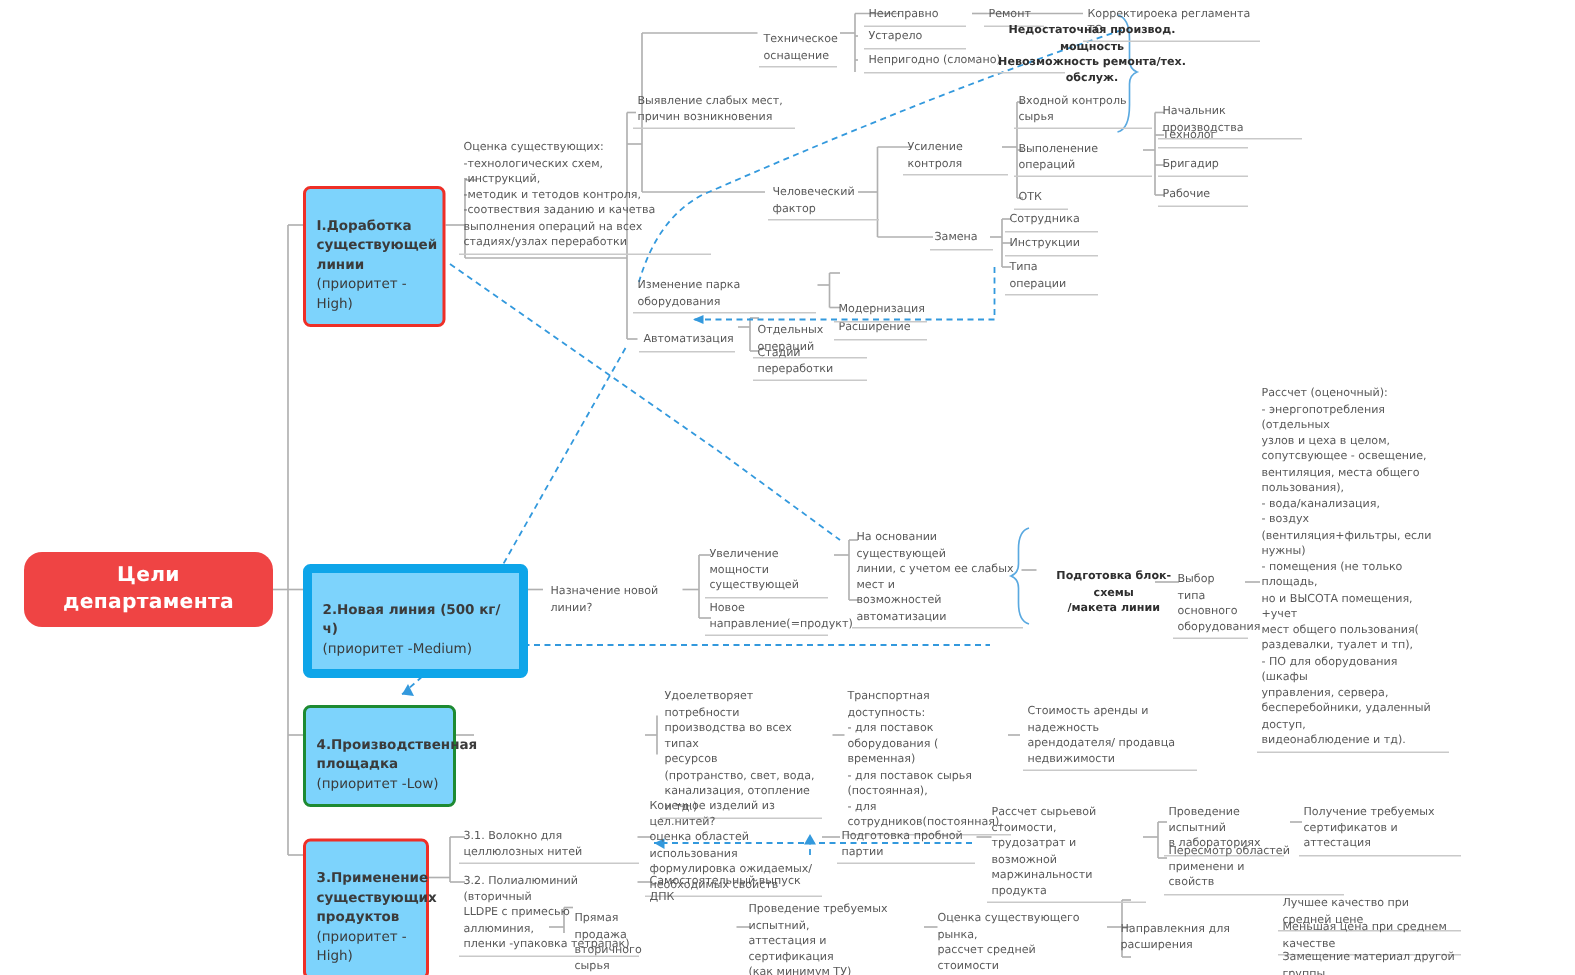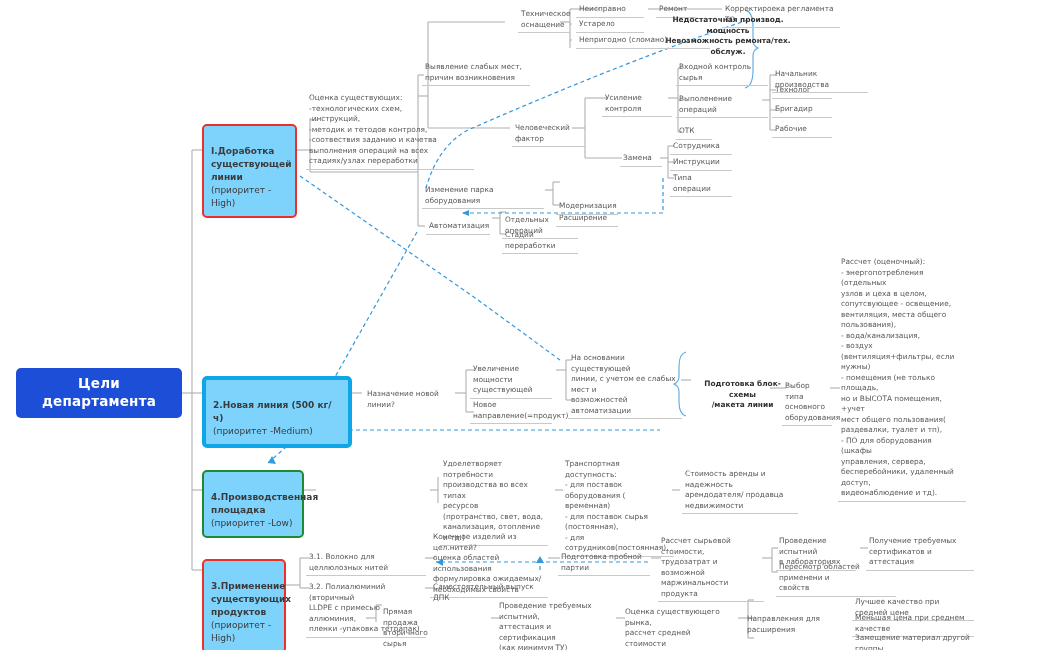--- a/index.html
+++ b/index.html
@@ -4,33 +4,33 @@
 <style>
   * { box-sizing: border-box; margin:0; padding:0; }
   html,body { width:1050px; height:650px; background:#ffffff; overflow:hidden; }
   body { font-family:"DejaVu Sans","Liberation Sans",sans-serif; color:#4a4a4a; }
 
   #canvas { position:relative; width:1050px; height:650px; }
 
   svg.wires { position:absolute; left:0; top:0; width:1050px; height:650px; pointer-events:none; }
 
   .rootbox {
-    position:absolute; background:#1d4ed8; color:#ffffff; border-radius:5px;
+    position:absolute; background:#ef4444; color:#ffffff; border-radius:12px;
     font-weight:bold; font-size:13.5px; line-height:1.3; text-align:center;
     display:flex; align-items:center; justify-content:center; white-space:pre-line;
     letter-spacing:.2px;
   }
   .mainbox {
     position:absolute; background:#7dd3fc; border-radius:5px;
     font-size:9px; line-height:1.45; padding:6px 7px; white-space:pre-line;
     color:#3b3b3b; font-weight:bold;
   }
   .mainbox .light { font-weight:normal; }
   .b-red    { border:2px solid #ee2f27; }
-  .b-orange { border:4px solid #0ea5e9; }
+  .b-orange { border:6px solid #0ea5e9; }
   .b-green  { border:2px solid #1e8a32; }
 
   .cell {
     position:absolute; font-size:7.4px; line-height:1.42; color:#595959;
     border-bottom:1px solid #c9c9c9; padding:1px 2px 2px 3px; white-space:pre-line;
   }
   .bold { font-weight:bold; color:#2f2f2f; }
   .center { text-align:center; }
 </style>
 </head>
@@ -200,21 +200,21 @@
 
   <div class="cell" style="left:306px; top:92px; width:168px;">Оценка существующих:
 -технологических схем,
 -инструкций,
 -методик и тетодов  контроля,
 -соотвествия заданию и качетва
 выполнения операций на всех
 стадиях/узлах переработки</div>
   <div class="cell" style="left:422px; top:61px; width:108px;">Выявление слабых мест,
 причин возникновения</div>
-  <div class="cell" style="left:506px; top:8px; width:52px;margin-left:12px;">Техническое
+  <div class="cell" style="left:506px; top:20px; width:52px;">Техническое
 оснащение</div>
   <div class="cell" style="left:576px; top:3px; width:68px;">Неисправно</div>
   <div class="cell" style="left:656px; top:3px; width:40px;">Ремонт</div>
   <div class="cell" style="left:722px; top:3px; width:118px;">Корректироека регламента ТО</div>
   <div class="cell" style="left:576px; top:18px; width:68px;">Устарело</div>
   <div class="cell" style="left:576px; top:34px; width:134px;">Непригодно (сломано)</div>
   <div class="cell center bold" style="left:660px; top:14px; width:135px; border:none;">Недостаточная производ.
 мощность
 Невозможность ремонта/тех.
 обслуж.</div>

